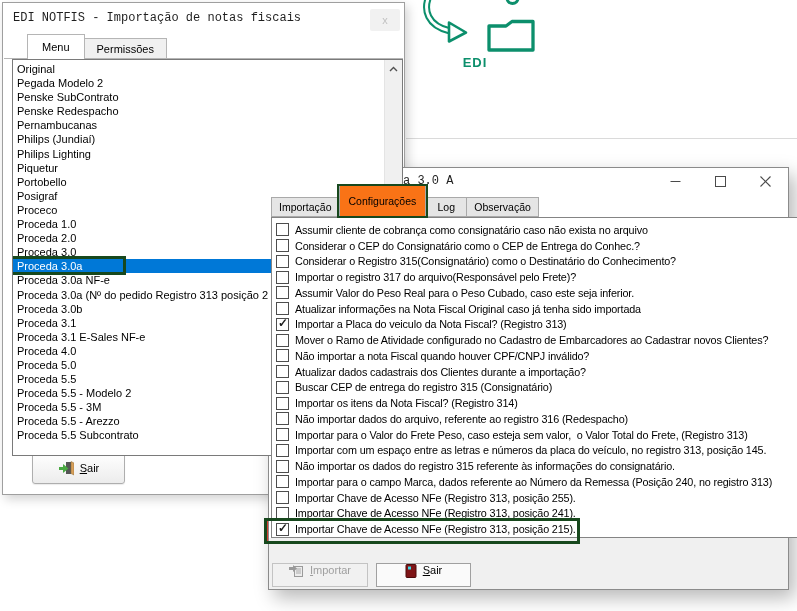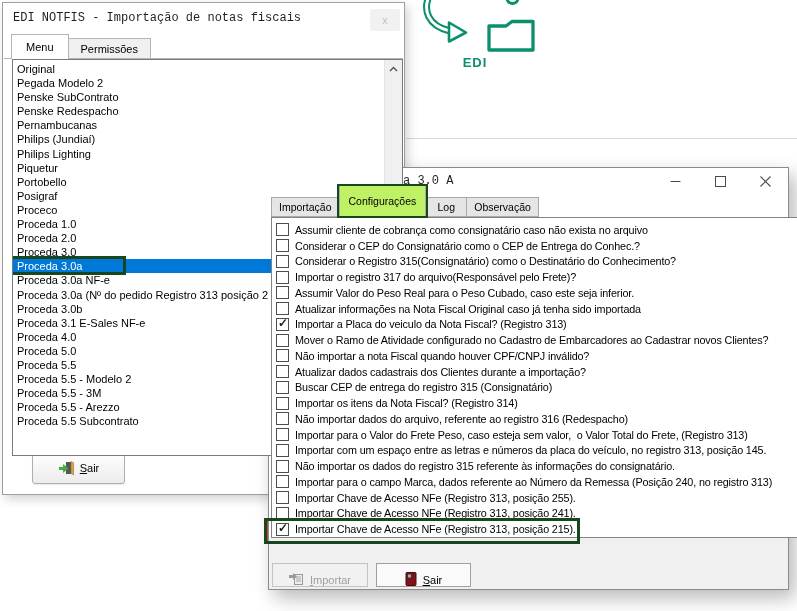--- a/index.html
+++ b/index.html
@@ -15,21 +15,21 @@
   .titlebar{position:absolute;left:0;top:0;right:0;display:flex;align-items:center;
             background:#fff;font-family:Liberation Mono, monospace;}
   .title-text{font-size:12px;color:#1f1f1f;white-space:pre;}
   
   #win1{left:2px;top:2px;width:403px;height:493px;border:1px solid #9f9f9f;
         box-shadow:3px 4px 10px rgba(0,0,0,.18);}
   #win1 .titlebar{height:29px;padding-left:10px;}
   #win1-close{position:absolute;top:6px;right:4px;width:30px;height:22px;background:#f1f1f1;
               color:#c2c2c2;font-size:11px;display:flex;align-items:center;justify-content:center;
               border-radius:2px;}
-  .tabstrip1{position:absolute;left:8px;top:30px;height:26px;display:flex;align-items:flex-end;z-index:3;}
+  .tabstrip1{position:absolute;left:24px;top:30px;height:26px;display:flex;align-items:flex-end;z-index:3;}
   .tab1{box-sizing:border-box;height:21px;background:#f0f0f0;border:1px solid #b5b5b5;
         font-size:11px;display:flex;align-items:center;padding:0 12px;margin-right:-1px;}
   .tab1.active{height:25px;background:#fff;border-bottom:none;padding:0 14px;z-index:4;}
   .page1-line{position:absolute;left:1px;right:1px;top:55px;height:0;border-top:1px solid #b5b5b5;z-index:1;}
   .listbox{position:absolute;left:9px;top:56px;width:391px;height:397px;border:1px solid #7a7a7a;
            background:#fff;overflow:hidden;box-sizing:border-box;z-index:2;}
   .list-items{margin-right:17px;padding-top:2px;}
   .list-item{position:relative;height:14.1px;line-height:14.1px;font-size:11px;
              padding-left:4px;white-space:pre;}
   .list-item.selected{background:var(--sel);color:#fff;}
@@ -44,35 +44,35 @@
   
   #win2{left:268px;top:167px;width:521px;height:423px;border:1px solid #8b8b8b;
         box-shadow:6px 8px 18px rgba(0,0,0,.28);}
   #win2 .titlebar{height:26px;padding-left:7px;gap:6px;}
   .win2-controls{position:absolute;right:0;top:0;display:flex;height:27px;}
   .ctrl{width:45px;display:flex;align-items:center;justify-content:center;}
   .tabstrip2{position:absolute;left:2px;top:26px;height:23px;display:flex;align-items:flex-end;z-index:3;}
   .tab2{box-sizing:border-box;height:20px;background:#e5e5e5;border:1px solid #a9a9a9;
         font-size:10.5px;display:flex;align-items:center;justify-content:center;
         padding:0 7px;min-width:42px;margin-right:-1px;position:relative;}
-  .tab2.active{height:23px;background:#bef264;border-bottom:none;z-index:4;padding:16px 9px;}
+  .tab2.active{height:23px;background:#f97316;border-bottom:none;z-index:4;padding:16px 9px;}
   .anno-tab{left:-3px;top:-1px;right:-3px;bottom:-1px;border-width:2px;width:auto;height:auto;}
   .panel{position:absolute;left:2px;top:49px;width:567px;height:321px;border:1px solid #848484;
          background:#fff;box-sizing:border-box;padding:4px 0 0 4px;z-index:2;}
   .cb-row{position:relative;height:15.75px;display:flex;align-items:center;gap:6px;}
   .cb{box-sizing:border-box;flex:none;width:13px;height:13px;border:1px solid #4d4d4d;
       background:#fff;position:relative;}
   .cb.checked::after{content:"\2713";position:absolute;left:1px;top:-3px;font-size:12px;
       font-weight:bold;color:#1c1c1c;}
   .cb-label{font-size:10.8px;letter-spacing:-0.15px;white-space:pre;}
   .anno-row{left:-12px;top:-3px;width:316px;height:26px;z-index:5;}
   .anno-row::before{content:"";position:absolute;left:0;top:0;bottom:0;width:1px;background:#d23b2f;}
   .btnbar{position:absolute;left:0;right:0;bottom:0;top:370px;background:#f0f0f0;z-index:1;}
   .btn2{position:absolute;box-sizing:border-box;height:24px;font-size:11px;display:flex;
-        align-items:flex-end;justify-content:center;gap:6px;}
+        align-items:flex-start;justify-content:center;gap:6px;}
   #btn-importar{left:3px;top:25px;width:96px;background:#f1f1f1;border:1px solid #c3c3c3;color:#9f9f9f;}
   #btn-sair2{left:107px;top:25px;width:95px;background:#fafafa;border:1px solid #a0a0a0;color:#000;}
   u{text-decoration:underline;}
 </style>
 </head>
 <body>
 
 <div id="canvas">
 
   <div class="hline"></div>
@@ -111,20 +111,21 @@
           <div class="list-item"><span>Portobello</span></div>
           <div class="list-item"><span>Posigraf</span></div>
           <div class="list-item"><span>Proceco</span></div>
           <div class="list-item"><span>Proceda 1.0</span></div>
           <div class="list-item"><span>Proceda 2.0</span></div>
           <div class="list-item"><span>Proceda 3.0</span></div>
           <div class="list-item selected"><span>Proceda 3.0a</span><div class="anno anno-item"></div></div>
           <div class="list-item"><span>Proceda 3.0a NF-e</span></div>
           <div class="list-item"><span>Proceda 3.0a (Nº do pedido Registro 313 posição 2</span></div>
           <div class="list-item"><span>Proceda 3.0b</span></div>
+          <div class="list-item"><span>Proceda 3.1</span></div>
           <div class="list-item"><span>Proceda 3.1 E-Sales NF-e</span></div>
           <div class="list-item"><span>Proceda 4.0</span></div>
           <div class="list-item"><span>Proceda 5.0</span></div>
           <div class="list-item"><span>Proceda 5.5</span></div>
           <div class="list-item"><span>Proceda 5.5 - Modelo 2</span></div>
           <div class="list-item"><span>Proceda 5.5 - 3M</span></div>
           <div class="list-item"><span>Proceda 5.5 - Arezzo</span></div>
           <div class="list-item"><span>Proceda 5.5 Subcontrato</span></div>
         </div>
       <div class="vscroll">

